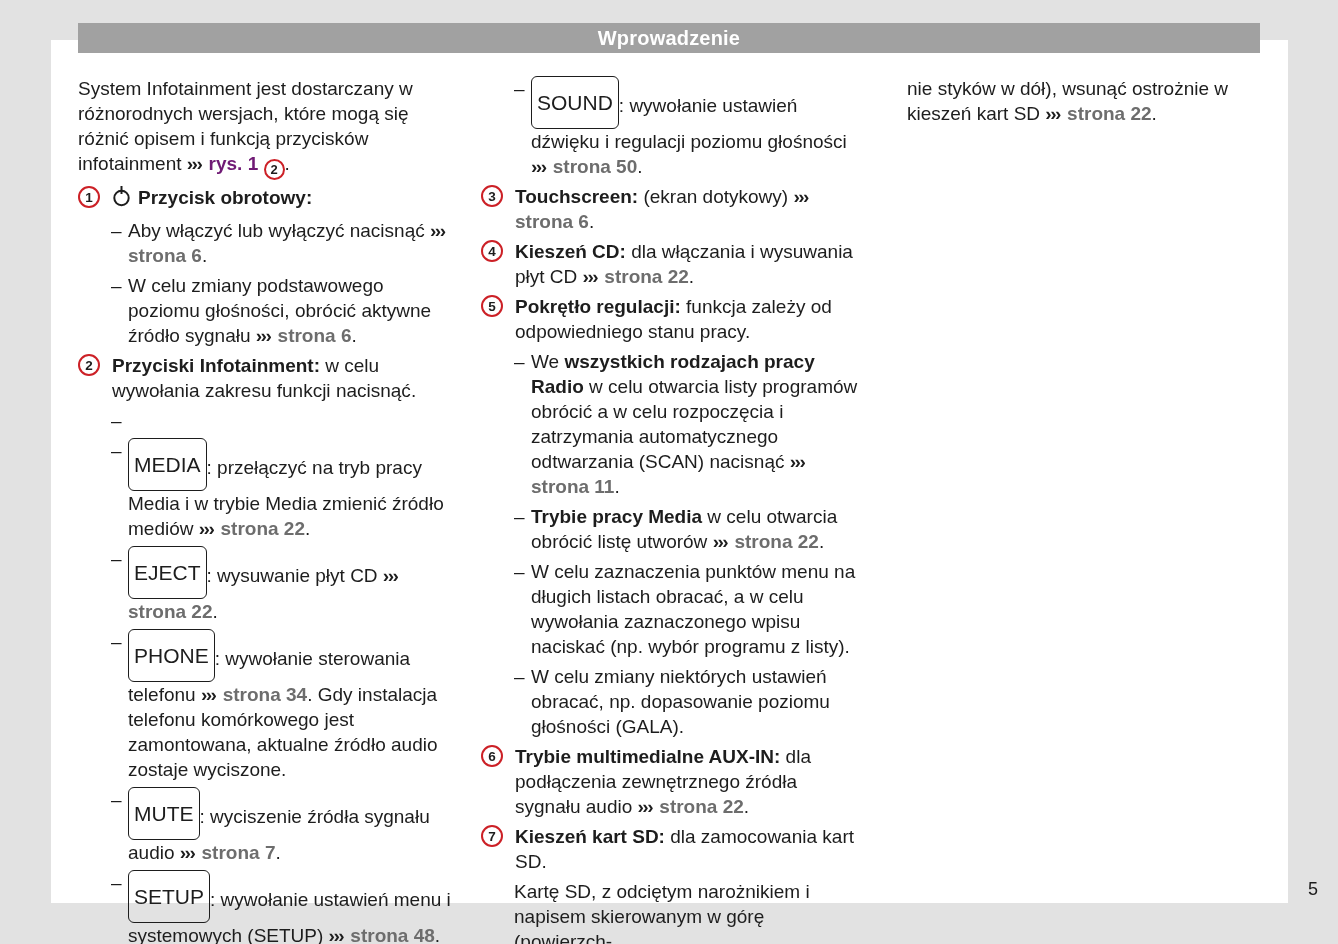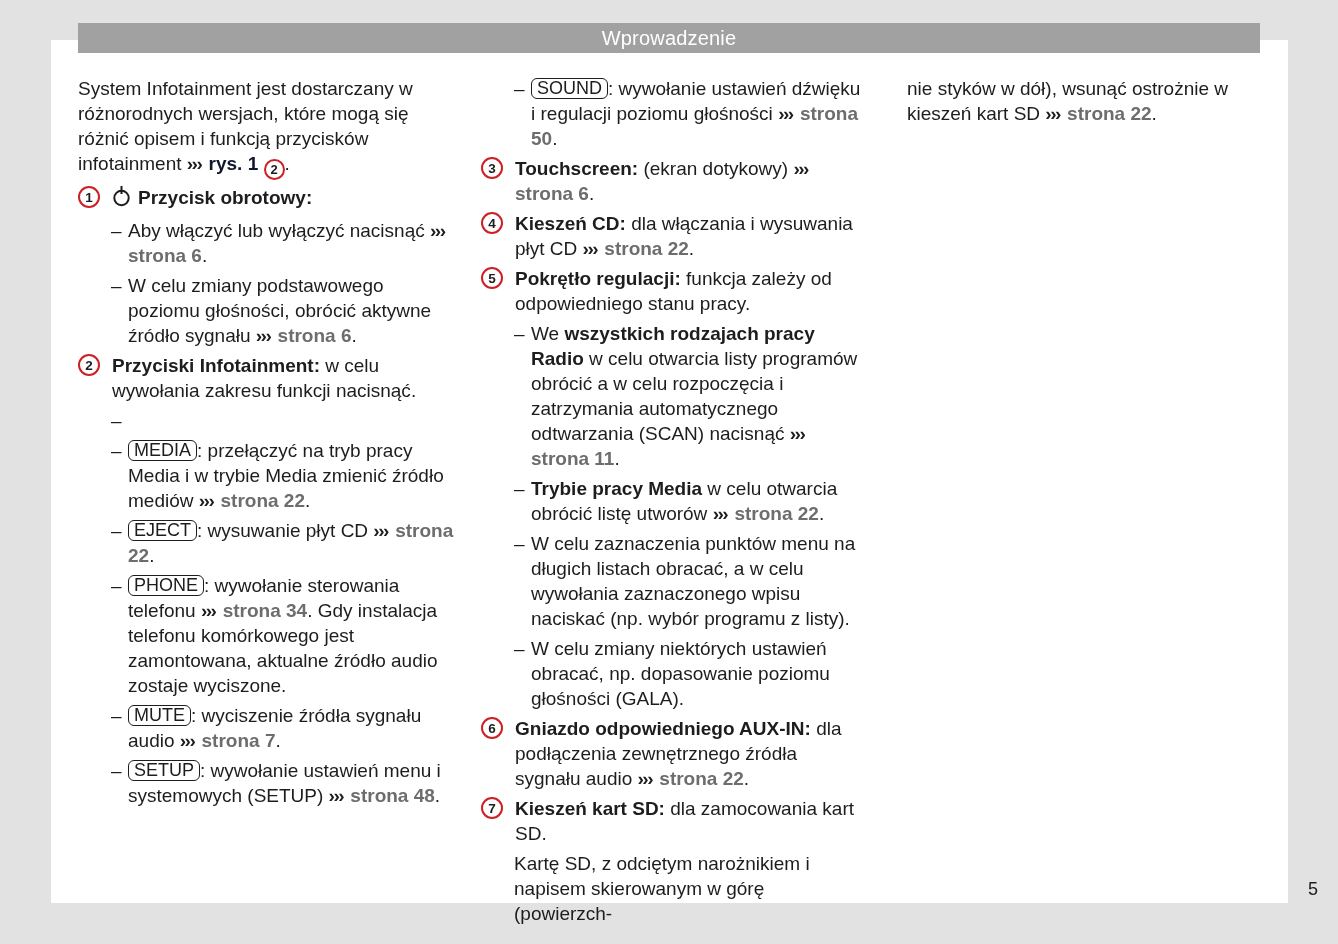--- a/index.html
+++ b/index.html
@@ -21,21 +21,21 @@
     position: absolute;
     left: 78px; top: 23px;
     width: 1182px; height: 30px;
     background: #a1a1a1;
     display: flex; align-items: center; justify-content: center;
     z-index: 3;
   }
   .header-bar span {
     color: #ffffff;
     font-size: 20px;
-    font-weight: normal;
+    font-weight: bold;
     letter-spacing: 0.2px;
   }
   .columns {
     position: absolute;
     left: 78px; top: 76px;
     width: 1212px;
     display: flex;
     z-index: 2;
     font-size: 19px;
     line-height: 25px;
@@ -65,28 +65,28 @@
   .dash-bullet { flex: 0 0 17px; }
   
   .block.cont { padding-left: 33px; }
 
   .content { flex: 1 1 auto; min-width: 0; }
 
   
   .seg-bold   { font-weight: bold; }
   .seg-italic { }
   .seg-arrow  { font-weight: bold; letter-spacing: -1.5px; padding-right: 2px; }
-  .seg-figref { color: #0f172a; font-weight: bold; margin-top: 28px; }
+  .seg-figref { color: #701a75; font-weight: bold; margin-top: 28px; }
   .seg-pageref{ color: #6d6d6d; font-weight: bold; }
   .seg-keycap {
     display: inline-block;
     border: 1.5px solid #1d1d1d;
     border-radius: 6px;
-    padding: 0 5px;
-    font-size: 18px;
+    padding: 16px 5px;
+    font-size: 21px;
     line-height: 19px;
     vertical-align: 1.5px;
     text-align: center;
   }
   .seg-circlenum {
     display: inline-flex;
     box-sizing: border-box;
     width: 21px; height: 21px;
     border: 2px solid #cc2026;
     border-radius: 50%;
@@ -194,21 +194,21 @@
       <div class="block dash">
         <span class="dash-bullet">–</span>
         <div class="content"><span class="seg-plain">W celu zaznaczenia punktów menu na długich listach </span><span class="seg-italic">obracać</span><span class="seg-plain">, a w celu wywołania zaznaczonego wpisu </span><span class="seg-italic">naciskać</span><span class="seg-plain"> (np. wybór programu z listy).</span></div>
       </div>
       <div class="block dash">
         <span class="dash-bullet">–</span>
         <div class="content"><span class="seg-plain">W celu zmiany niektórych ustawień </span><span class="seg-italic">obracać</span><span class="seg-plain">, np. dopasowanie poziomu głośności (GALA).</span></div>
       </div>
       <div class="block item">
         <span class="num-circle">6</span>
-        <div class="content"><span class="seg-bold">Gniazdo odpowiedniego AUX-IN:</span><span class="seg-plain"> dla podłączenia zewnętrznego źródła sygnału audio </span><span class="seg-arrow">›››</span><span class="seg-plain"> </span><span class="seg-pageref">strona 22</span><span class="seg-plain">.</span></div>
+        <div class="content"><span class="seg-bold">Trybie multimedialne AUX-IN:</span><span class="seg-plain"> dla podłączenia zewnętrznego źródła sygnału audio </span><span class="seg-arrow">›››</span><span class="seg-plain"> </span><span class="seg-pageref">strona 22</span><span class="seg-plain">.</span></div>
       </div>
       <div class="block item">
         <span class="num-circle">7</span>
         <div class="content"><span class="seg-bold">Kieszeń kart SD:</span><span class="seg-plain"> dla zamocowania kart SD.</span></div>
       </div>
       <div class="block cont">
         <div class="content"><span class="seg-plain">Kartę SD, z odciętym narożnikiem i napisem skierowanym w górę (powierzch-</span></div>
       </div>
     </div>
   <div class="col col3">

